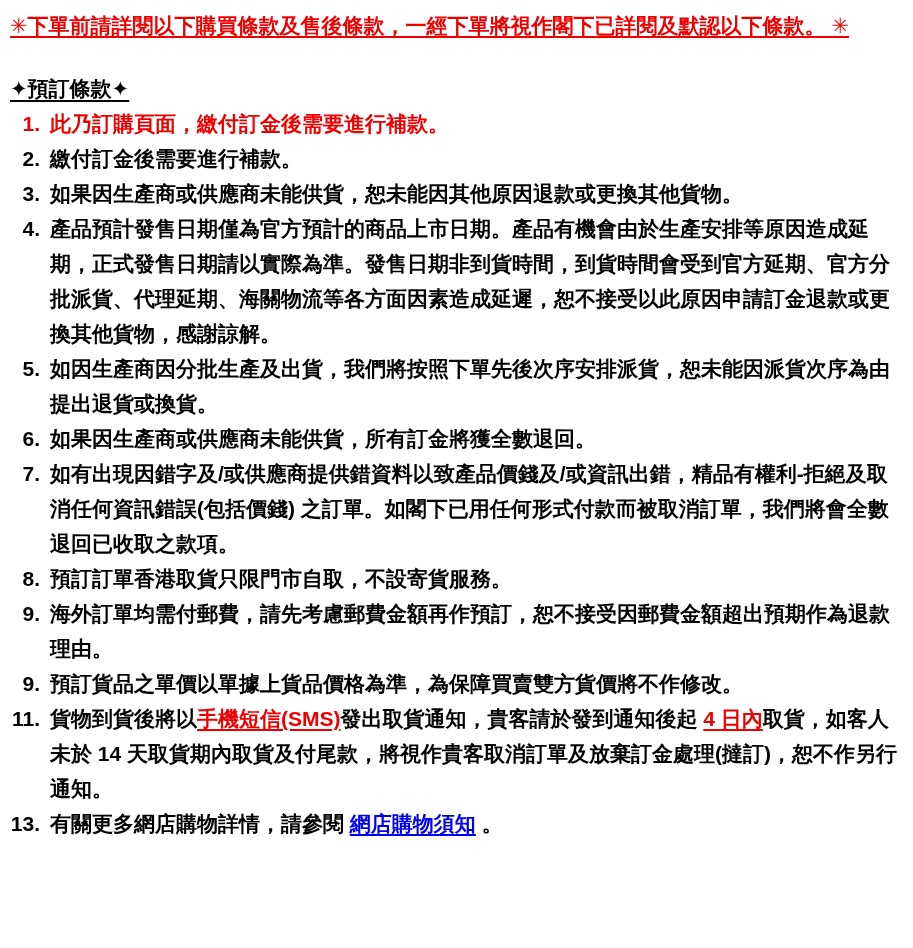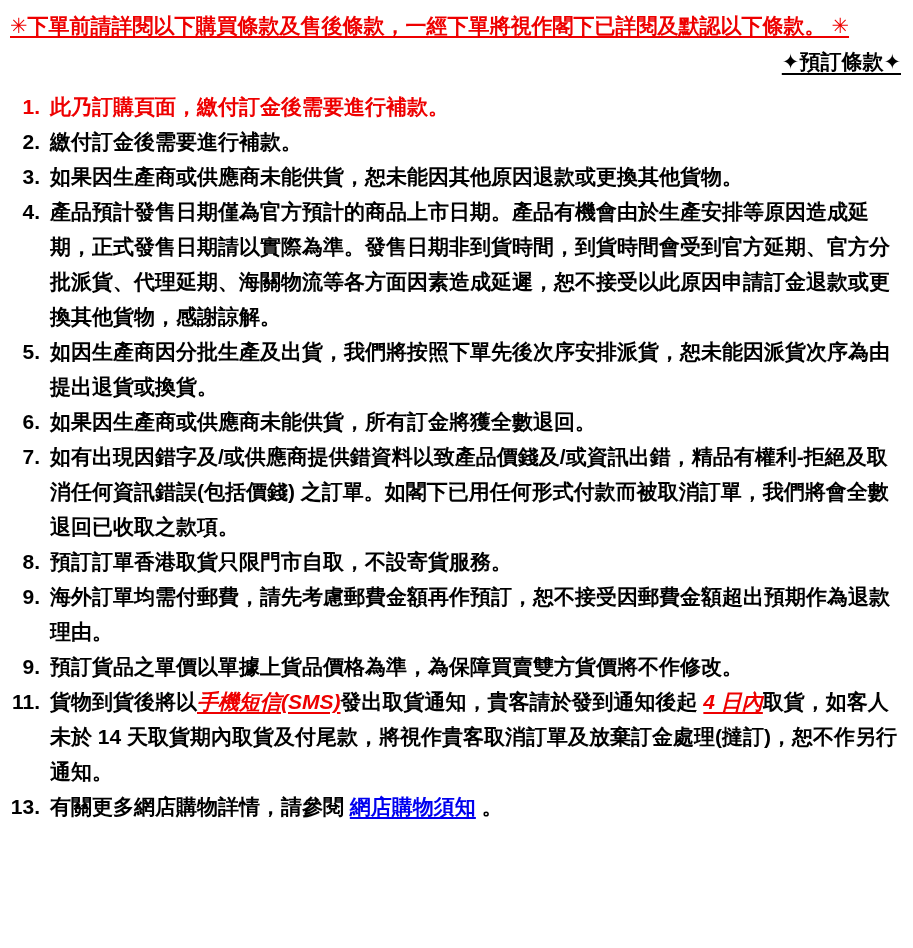--- a/index.html
+++ b/index.html
@@ -15,33 +15,33 @@
     font-weight:700;
     font-size:21px;
     line-height:35px;
     color:var(--ink);
     padding:8px 12px 14px 10px;
     box-sizing:border-box;
     width:913px;
   }
   .header{
     color:var(--red);
-    margin:0 0 1px 0;
+    margin:0 0 28px 0;
   }
   .header .u{ text-decoration:underline; text-decoration-thickness:2px; text-underline-offset:3px; }
-  .section-title{ margin:0 0 10px 0;text-align:right; }
+  .section-title{ margin:0 0 0 0; }
   .section-title .u{ text-decoration:underline; text-decoration-thickness:2px; text-underline-offset:4px; }
   .list{ }
   .item{ display:flex; align-items:flex-start; }
   .num{ flex:0 0 30px; text-align:right; margin-right:10px; white-space:nowrap; }
   .txt{ flex:1 1 auto; min-width:0; }
   .red{ color:var(--red); }
   .seg-normal{ }
   .seg-red{ color:var(--red);text-align:center; }
-  .seg-red-underline{ color:var(--red); text-decoration:underline; text-decoration-thickness:2px; text-underline-offset:3px;font-style:italic; }
+  .seg-red-underline{ color:var(--red); text-decoration:underline; text-decoration-thickness:2px; text-underline-offset:3px; }
   a.seg-link{ color:var(--link); text-decoration:underline; text-decoration-thickness:2px; text-underline-offset:3px; cursor:pointer; }
 </style>
 </head>
 <body>
 
 <div class="doc">
 
   <div class="header">
     <span class="u">✳下單前請詳閱以下購買條款及售後條款，一經下單將視作閣下已詳閱及默認以下條款。 ✳</span>
   </div>

